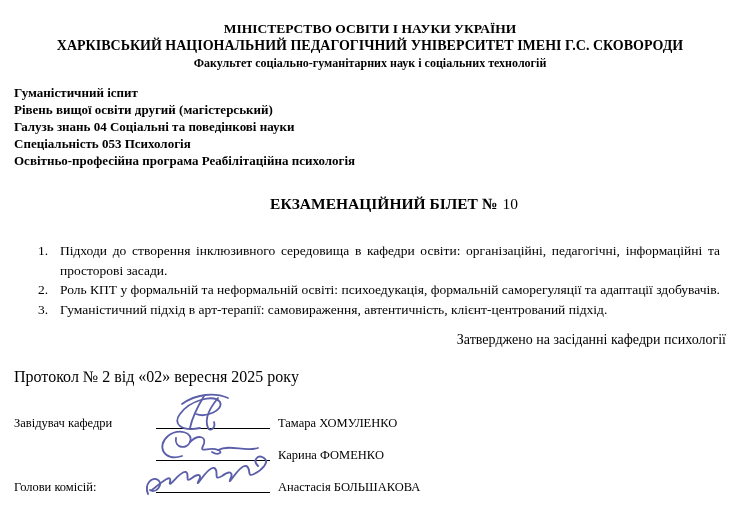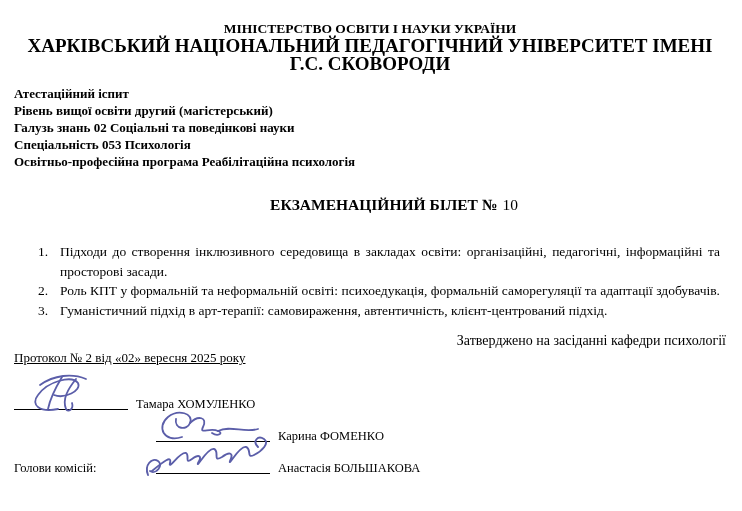--- a/index.html
+++ b/index.html
@@ -11,37 +11,37 @@
     overflow: hidden;
   }
   .page {
     position: relative;
     width: 742px; height: 511px;
     box-sizing: border-box;
     padding: 20px 16px 0 14px;
   }
   .header { text-align: center; font-weight: bold; }
   .header-line1 { font-size: 13.5px; line-height: 17px; }
-  .header-line2 { font-size: 19px; line-height: 18px; }
+  .header-line2 { font-size: 14px; line-height: 18px; }
   .header-line3 { font-size: 12px;   line-height: 17px; }
 
   .meta { margin-top: 12px; font-weight: bold; font-size: 13px; line-height: 17px; }
 
   .ticket-title { text-align: center; margin-top: 26px; font-size: 15.5px; }
   .ticket-title .label { font-weight: bold; margin-left: 48px; }
   .ticket-title .number { font-weight: normal; margin-left: 5px; }
 
   .questions { margin: 28px 6px 0 24px; font-size: 13.5px; line-height: 19.5px; }
   .q-item { display: flex; }
   .q-num { flex: 0 0 22px; }
   .q-text { flex: 1; text-align: justify; }
 
   .approval { margin-top: 12px; }
   .approved-line { font-size: 14px; line-height: 18px; text-align: right; }
-  .protocol-line { font-size: 13px; line-height: 16px; margin-top: 0; text-decoration: underline; }
+  .protocol-line { font-size: 16px; line-height: 16px; margin-top: 20px; }
 
   .signatures { margin-top: 16px; font-size: 12.5px; }
   .sig-row { display: flex; align-items: flex-end; height: 32px; }
   .sig-label { width: 142px; padding-bottom: 2px; }
   .sig-cell {
     position: relative;
     width: 114px; height: 30px;
     border-bottom: 1px solid #000;
     margin-bottom: 4px;
   }
@@ -53,57 +53,59 @@
   .sig-name { margin-left: 8px; padding-bottom: 2px; white-space: nowrap; text-align: center; }
 </style>
 </head>
 <body>
 
 <div class="page">
 
   <div class="header">
     <div class="header-line1">МІНІСТЕРСТВО ОСВІТИ І НАУКИ УКРАЇНИ</div>
     <div class="header-line2">ХАРКІВСЬКИЙ НАЦІОНАЛЬНИЙ ПЕДАГОГІЧНИЙ УНІВЕРСИТЕТ ІМЕНІ Г.С. СКОВОРОДИ</div>
+    <div class="header-line3">Факультет соціально-гуманітарних наук і соціальних технологій</div>
   </div>
 
   <div class="meta">
-    <div>Атестаційний іспит</div>
+    <div>Гуманістичний іспит</div>
     <div>Рівень вищої освіти другий (магістерський)</div>
-    <div>Галузь знань 02 Соціальні та поведінкові науки</div>
+    <div>Галузь знань 04 Соціальні та поведінкові науки</div>
     <div>Спеціальність 053 Психологія</div>
     <div>Освітньо-професійна програма Реабілітаційна психологія</div>
   </div>
 
   <div class="ticket-title">
     <span class="label">ЕКЗАМЕНАЦІЙНИЙ БІЛЕТ №</span><span class="number">10</span>
   </div>
 
   <div class="questions">
     <div class="q-item">
       <span class="q-num">1.</span>
-      <span class="q-text">Підходи до створення інклюзивного середовища в закладах освіти: організаційні, педагогічні, інформаційні та просторові засади.</span>
+      <span class="q-text">Підходи до створення інклюзивного середовища в кафедри освіти: організаційні, педагогічні, інформаційні та просторові засади.</span>
     </div>
     <div class="q-item">
       <span class="q-num">2.</span>
       <span class="q-text">Роль КПТ у формальній та неформальній освіті: психоедукація, формальній саморегуляції та адаптації здобувачів.</span>
     </div>
     <div class="q-item">
       <span class="q-num">3.</span>
       <span class="q-text">Гуманістичний підхід в арт-терапії: самовираження, автентичність, клієнт-центрований підхід.</span>
     </div>
   </div>
 
   <div class="approval">
     <div class="approved-line">Затверджено на засіданні кафедри психології</div>
     <div class="protocol-line">Протокол № 2 від «02» вересня 2025 року</div>
   </div>
 
   <div class="signatures">
 
     <div class="sig-row">
+      <span class="sig-label">Завідувач кафедри</span>
       <span class="sig-cell">
         <svg width="140" height="46" viewBox="0 0 140 46">
           <g fill="none" stroke="#5b5ea9" stroke-width="1.8" stroke-linecap="round">
             <path d="M58 42 C40 46 30 38 38 28 C48 14 72 8 78 16 C82 24 64 32 54 28"></path>
             <path d="M62 10 C56 20 50 32 48 42"></path>
             <path d="M76 12 C68 22 62 32 66 42 C68 46 74 42 72 36"></path>
             <path d="M40 18 C54 8 72 6 86 12"></path>
           </g>
         </svg>
       </span>

